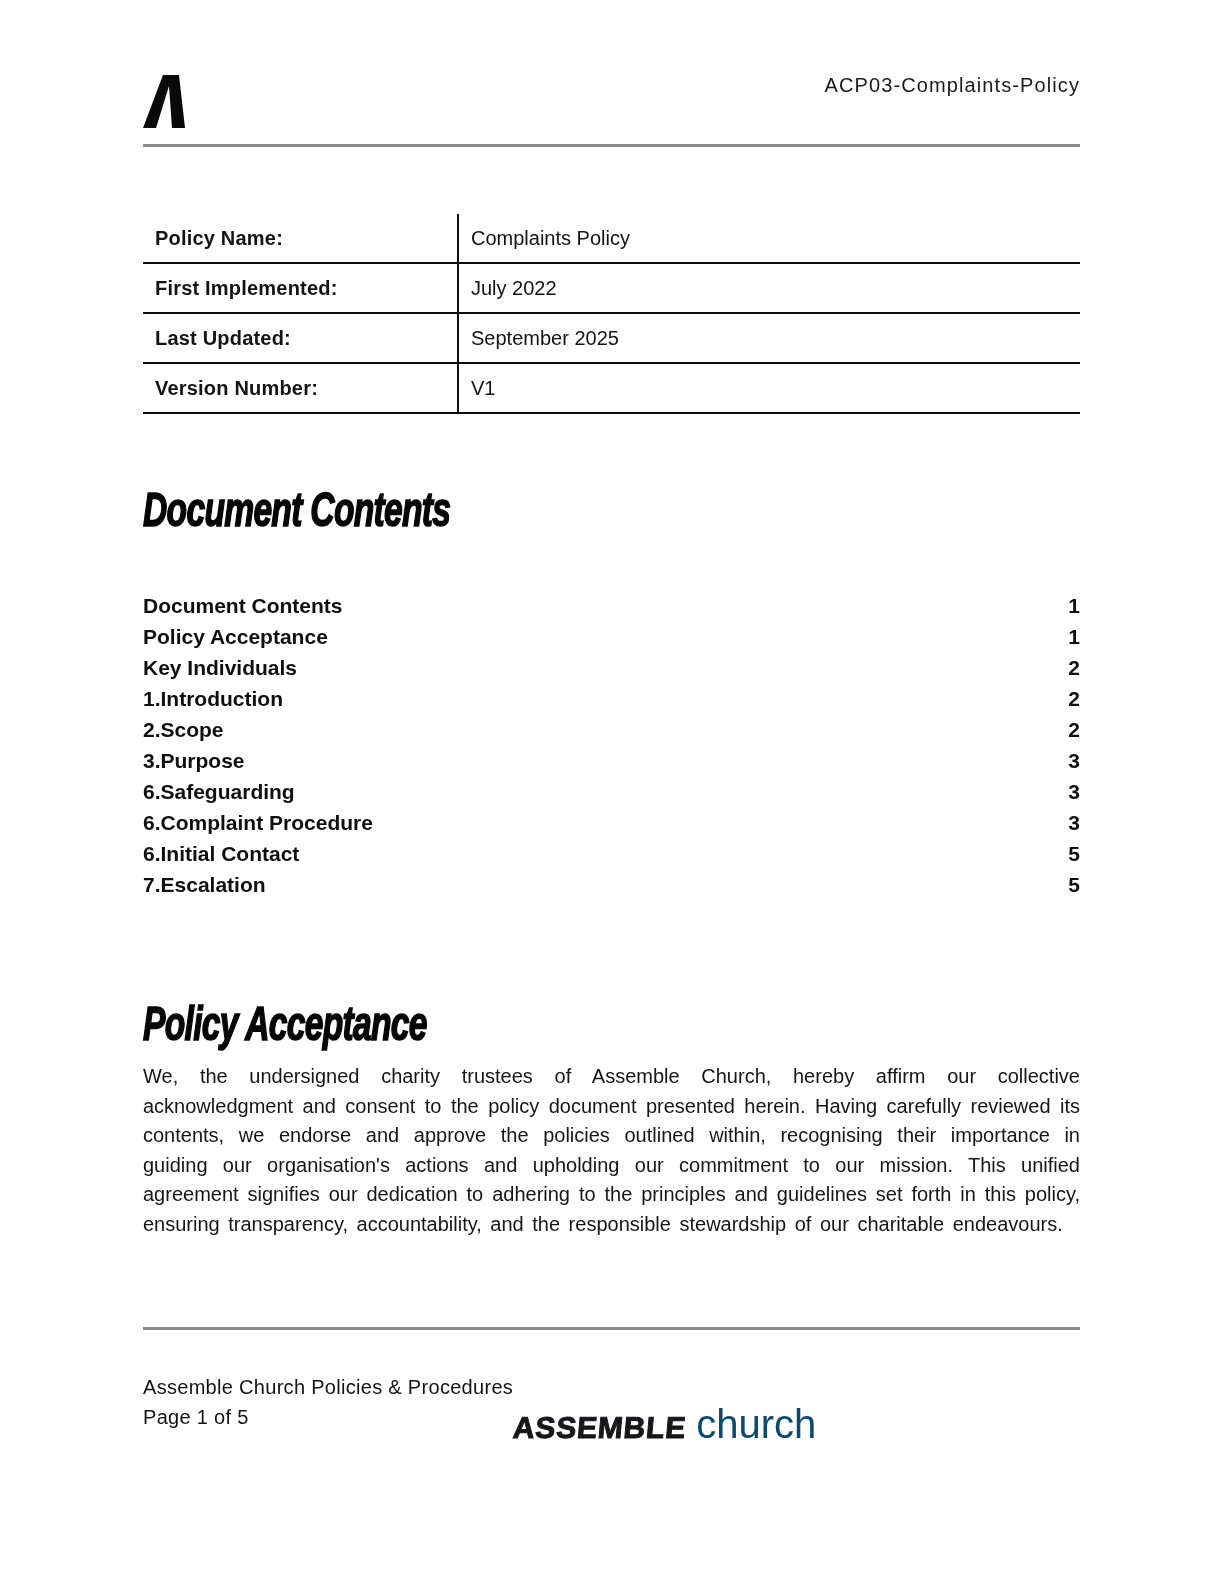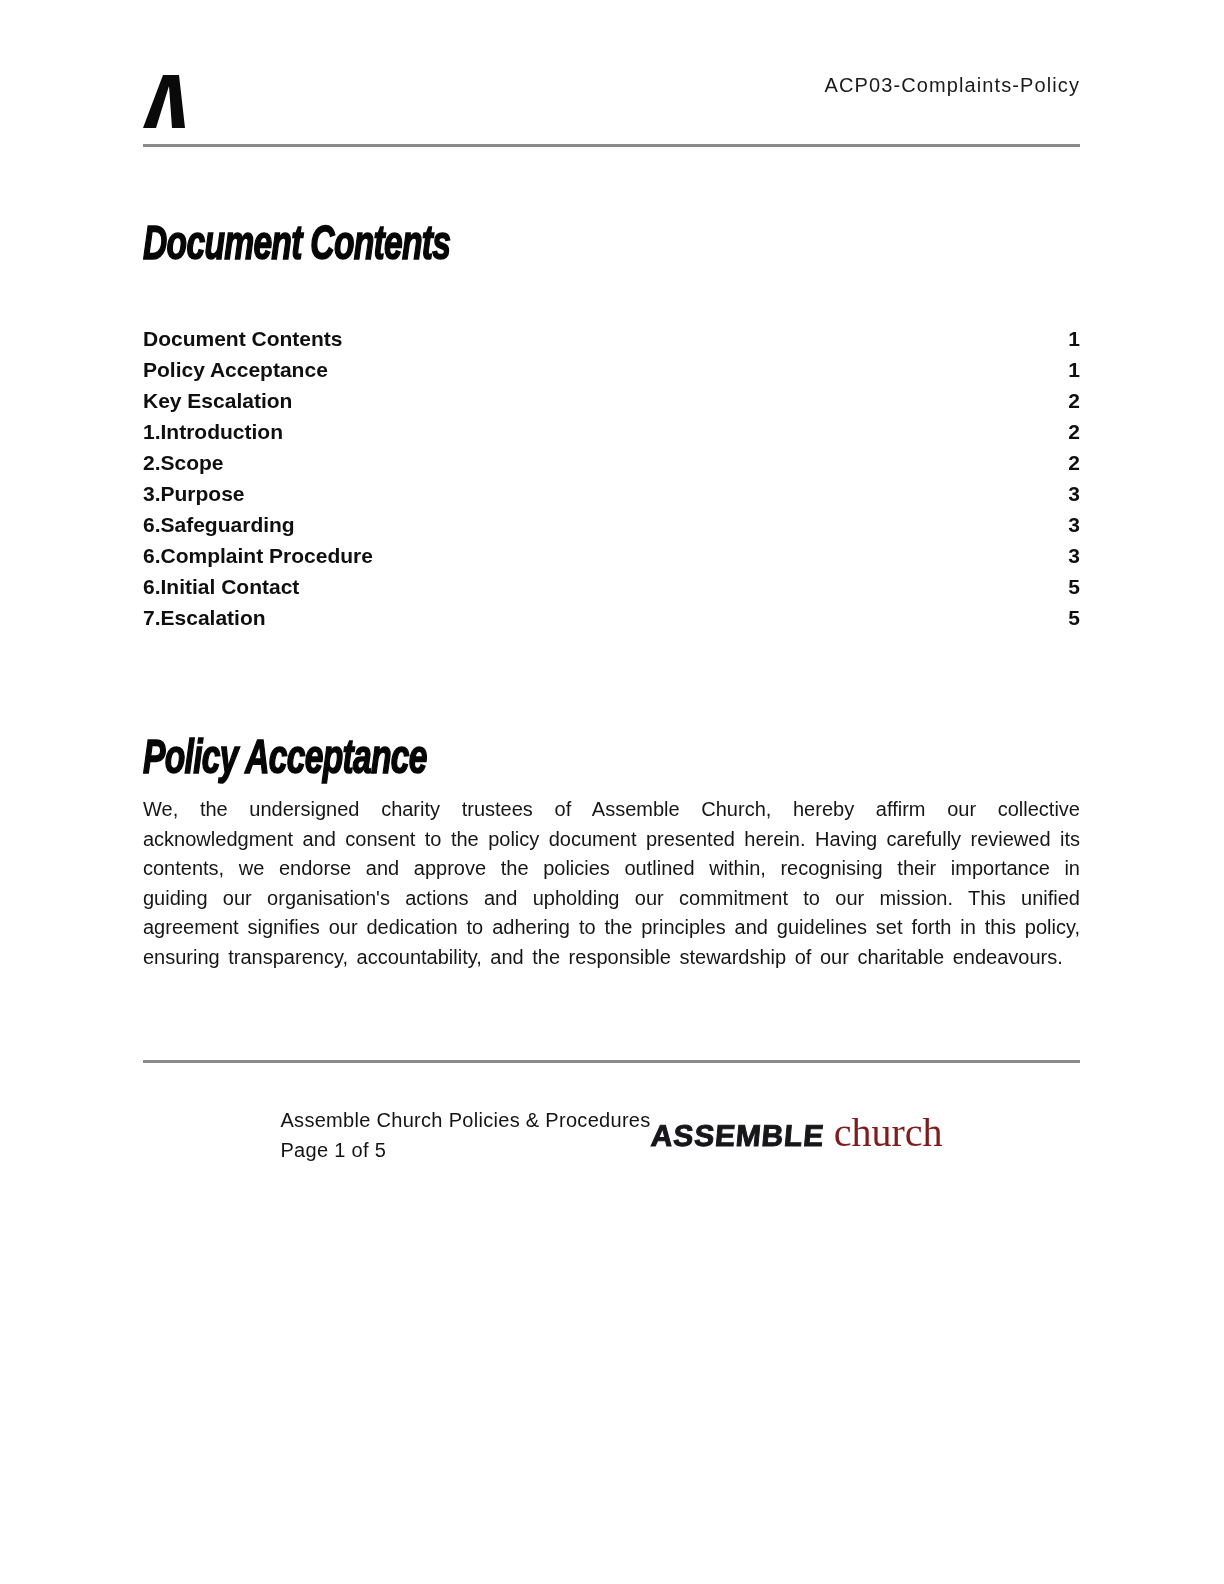--- a/index.html
+++ b/index.html
@@ -109,21 +109,21 @@
     text-align: justify;
     word-spacing: 3px;
     color: #161616;
   }
 
   
   .footer-rule { margin-top: 88px; }
   .footer-row {
     margin-top: 42px;
     display: flex;
-    justify-content: center;
+    justify-content: flex-start;
     align-items: flex-start;
   }
   .footer-left {
     font-size: 20px;
     line-height: 30px;
     letter-spacing: 0.3px;
     color: #141414;
   }
   .footer-link {
     color: #2a66c8;
@@ -138,57 +138,78 @@
   .logo-word-primary {
     display: inline-block;
     font-weight: bold;
     font-size: 30px;
     letter-spacing: 0.8px;
     transform: skewX(-5deg);
     -webkit-text-stroke: 1px #17171b;
     color: #17171b;
   }
   .logo-word-secondary {
-    font-family: Liberation Serif, serif;
+    font-family: Liberation Sans, sans-serif;
     font-size: 40px;
     font-weight: normal;
-    color: #7f1d1d;
+    color: #0c4a6e;
     margin-left: 10px;
     line-height: 1;
+    margin-top: 24px;
   }
 </style>
 </head>
 <body>
 
 <div class="page">
 
   <div class="header">
     <div class="header-logo">
       <svg width="42" height="53" viewBox="0 0 42 53" aria-hidden="true">
         <polygon points="0,53 20,0 36,0 42,53 29,53 26,11 13,53" fill="#0a0a0a"></polygon>
       </svg>
     </div>
     <div class="doc-code">ACP03-Complaints-Policy</div>
   </div>
   <div class="rule header-rule"></div>
 
+  <table class="meta-table">
+    <tbody>
+      <tr>
+        <td class="meta-label">Policy Name:</td>
+        <td class="meta-value">Complaints Policy</td>
+      </tr>
+      <tr>
+        <td class="meta-label">First Implemented:</td>
+        <td class="meta-value">July 2022</td>
+      </tr>
+      <tr>
+        <td class="meta-label">Last Updated:</td>
+        <td class="meta-value">September 2025</td>
+      </tr>
+      <tr>
+        <td class="meta-label">Version Number:</td>
+        <td class="meta-value">V1</td>
+      </tr>
+    </tbody>
+  </table>
 
   <h1 class="display-heading heading-toc"><span class="squeeze">Document Contents</span></h1>
 
   <div class="toc">
     <div class="toc-row">
       <span class="toc-label">Document Contents</span>
       <span class="toc-page-num">1</span>
     </div>
     <div class="toc-row">
       <span class="toc-label">Policy Acceptance</span>
       <span class="toc-page-num">1</span>
     </div>
     <div class="toc-row">
-      <span class="toc-label">Key Escalation</span>
+      <span class="toc-label">Key Individuals</span>
       <span class="toc-page-num">2</span>
     </div>
     <div class="toc-row">
       <span class="toc-label">1.Introduction</span>
       <span class="toc-page-num">2</span>
     </div>
     <div class="toc-row">
       <span class="toc-label">2.Scope</span>
       <span class="toc-page-num">2</span>
     </div>

